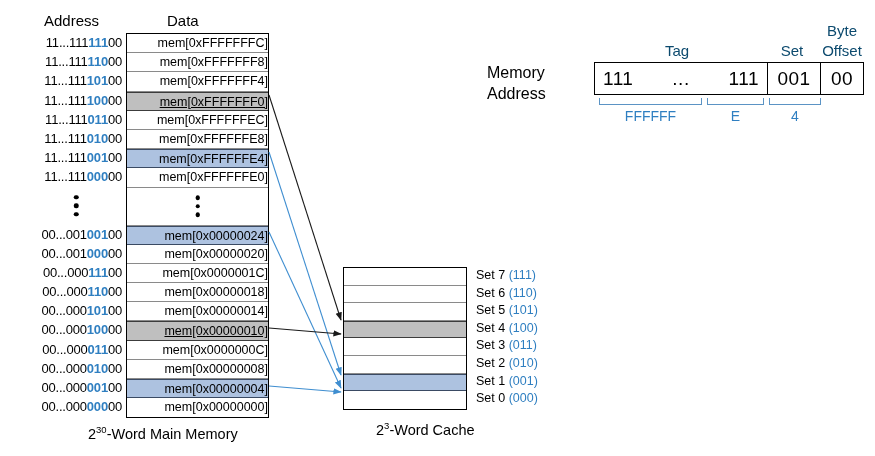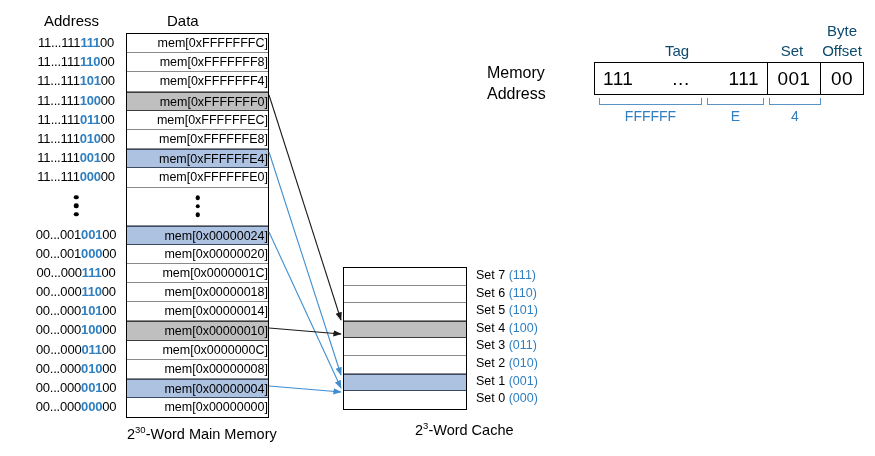--- a/index.html
+++ b/index.html
@@ -24,39 +24,38 @@
   .hdr {
     position: absolute;
     font-size: 15px;
     color: #000;
     white-space: nowrap;
   }
   .caption {
     position: absolute;
     font-size: 14.5px;
     white-space: nowrap;
-    margin-left: 39px;
   }
   .caption sup {
     font-size: 9.5px;
     vertical-align: super;
   }
 
   
   #addr-col {
     position: absolute;
     left: 30px;
     top: 33px;
     width: 92px;
   }
   .addr-row {
     height: 19.2px;
     line-height: 19.2px;
     font-size: 13px;
-    text-align: center;
+    text-align: right;
     white-space: nowrap;
     letter-spacing: -0.2px;
   }
   .addr-row .set {
     color: #2f7fc1;
     font-weight: bold;
   }
   .addr-gap {
     height: 38px;
     position: relative;
@@ -97,20 +96,21 @@
     box-sizing: border-box;
     white-space: nowrap;
     background: #fff;
     position: relative;
   }
   .mem-row:last-child { border-bottom: none; }
   .mem-row.gray {
     background: #bfbfbf;
     border-top: 1.4px solid #3c3c3c;
     border-bottom: 1.4px solid #3c3c3c;
+    text-decoration: underline;
   }
   .mem-row.blue {
     background: #adc2e0;
     border-top: 1.4px solid #3a4a63;
     border-bottom: 1.4px solid #3a4a63;
   }
   .mem-gap {
     height: 38px;
     border-bottom: 1px solid #8a8a8a;
     box-sizing: border-box;

